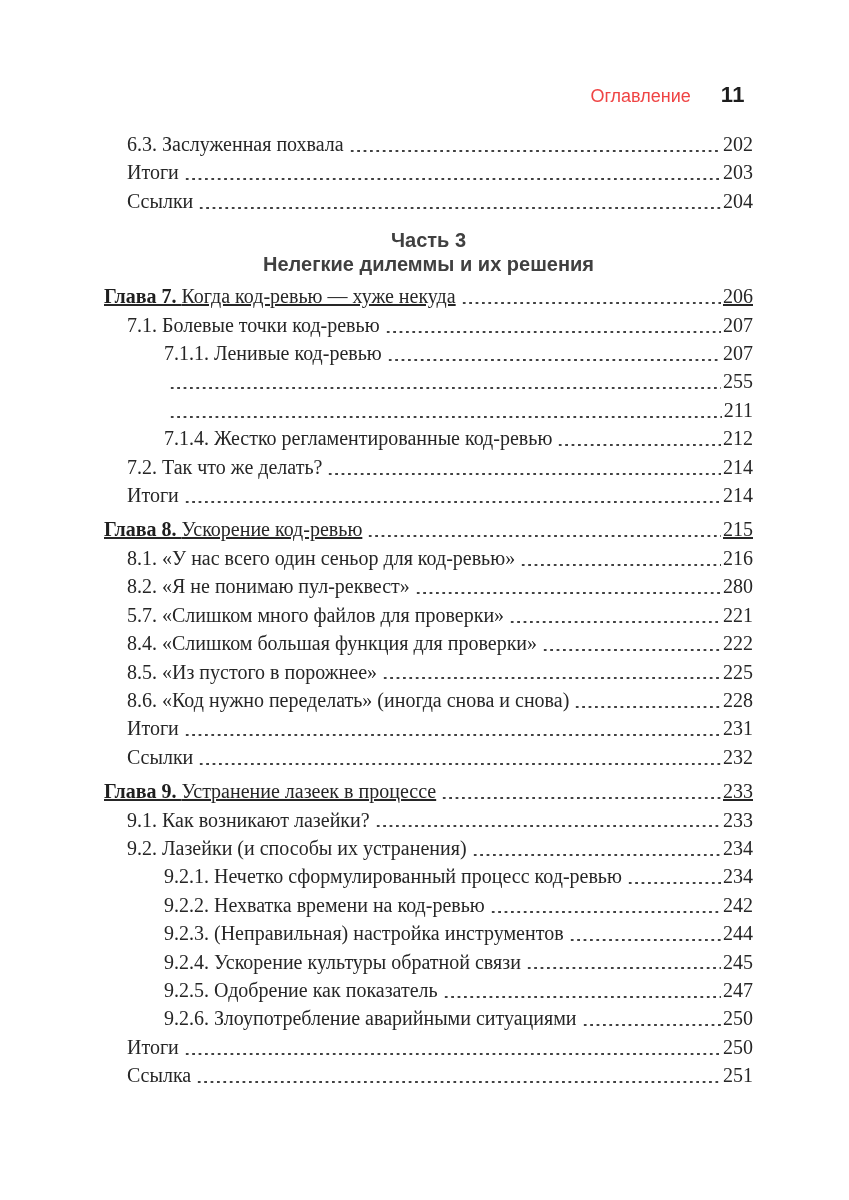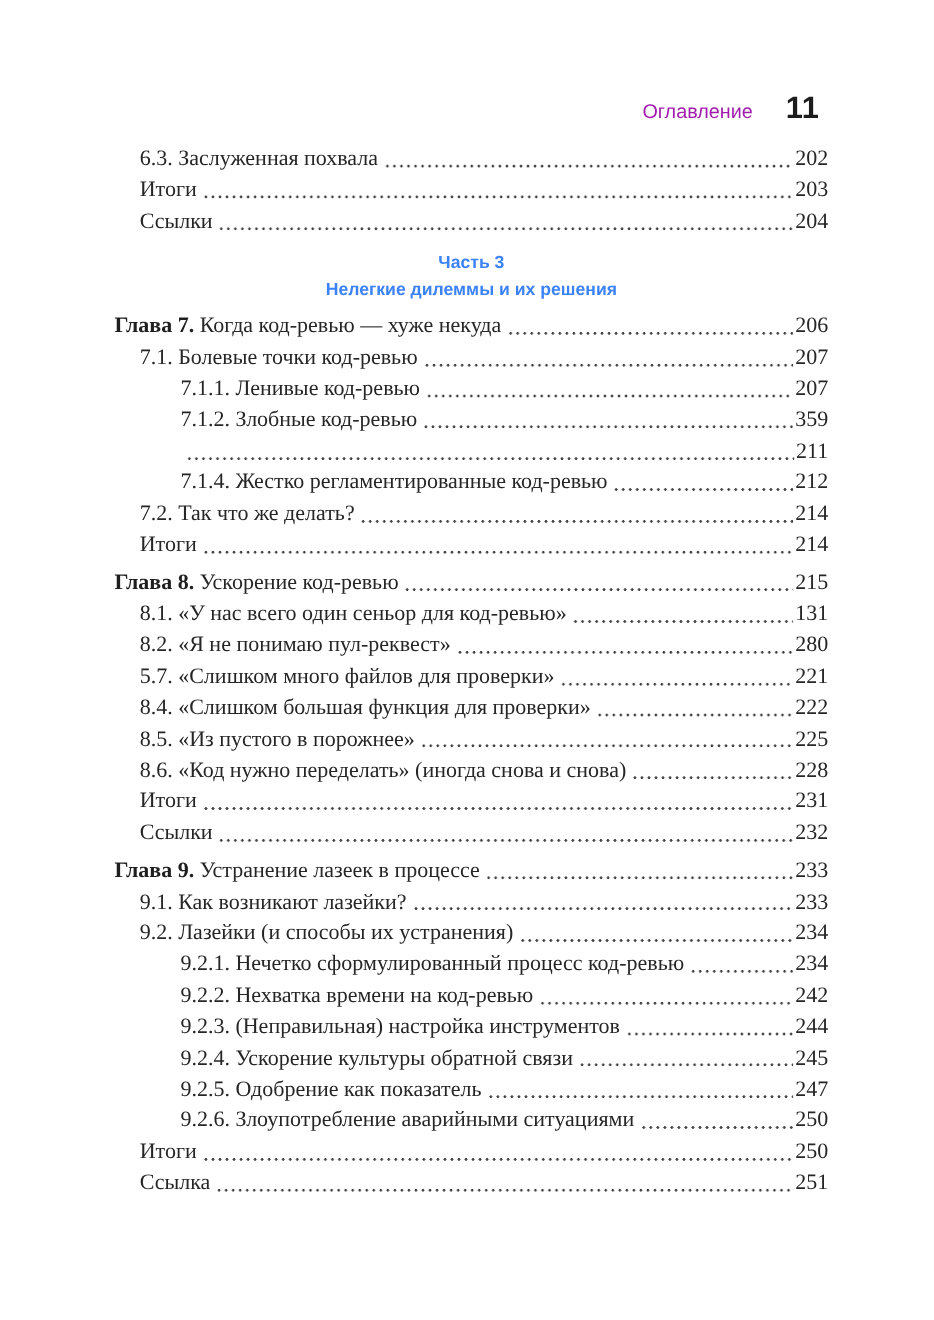--- a/index.html
+++ b/index.html
@@ -18,65 +18,65 @@
     position: absolute;
     top: 82px;
     right: 104px;
     display: flex;
     align-items: baseline;
     gap: 30px;
     font-family: "Liberation Sans", "DejaVu Sans", sans-serif;
   }
   .running-head {
     font-size: 18px;
-    color: #a21caf;
+    color: #ef4444;
   }
   .folio {
-    font-size: 28px;
+    font-size: 22px;
     font-weight: bold;
     color: #1d1d1d;
     letter-spacing: 0.5px;
     text-align: center;
   }
   .toc {
     position: absolute;
     left: 104px;
     right: 96px;
     top: 130px;
   }
   .toc-row {
     display: flex;
     align-items: baseline;
     font-size: 20px;
     line-height: 28.4px;
     white-space: nowrap;
   }
   .toc-row.lvl1 { padding-left: 23px; }
   .toc-row.lvl2 { padding-left: 60px; text-align: right; }
-  .toc-row.chapter-row { margin-top: 6px; }
+  .toc-row.chapter-row { margin-top: 6px; text-decoration: underline; }
   .toc-text .b { font-weight: bold; color: #1f1f1f; }
   .leader {
     flex: 1 1 auto;
     min-width: 12px;
     align-self: stretch;
     margin: 0 2px 0 5px;
     background-image: radial-gradient(circle, #414141 1.1px, transparent 1.45px);
     background-size: 6.4px 4px;
     background-repeat: repeat-x;
     background-position: left 0 bottom 5.5px;
   }
   .toc-page { flex: 0 0 auto; }
   .part-heading {
     margin: 13px 0 5px 0;
     text-align: center;
     font-family: "Liberation Sans", "DejaVu Sans", sans-serif;
     font-weight: bold;
-    font-size: 16px;
+    font-size: 20px;
     line-height: 24px;
-    color: #3b82f6;
+    color: #404040;
   }
 </style>
 </head>
 <body>
 
 <div class="page">
   <div class="page-header">
     <span class="running-head">Оглавление</span>
     <span class="folio">11</span>
   </div>
@@ -109,23 +109,22 @@
         <span class="toc-text">7.1. Болевые точки код-ревью</span>
         <span class="leader"></span>
         <span class="toc-page">207</span>
       </div>
       <div class="toc-row lvl2">
         <span class="toc-text">7.1.1. Ленивые код-ревью</span>
         <span class="leader"></span>
         <span class="toc-page">207</span>
       </div>
       <div class="toc-row lvl2">
-        <span class="toc-text">7.1.2. Злобные код-ревью</span>
-        <span class="leader"></span>
-        <span class="toc-page">359</span>
+        <span class="leader"></span>
+        <span class="toc-page">255</span>
       </div>
       <div class="toc-row lvl2">
         <span class="leader"></span>
         <span class="toc-page">211</span>
       </div>
       <div class="toc-row lvl2">
         <span class="toc-text">7.1.4. Жестко регламентированные код-ревью</span>
         <span class="leader"></span>
         <span class="toc-page">212</span>
       </div>
@@ -140,21 +139,21 @@
         <span class="toc-page">214</span>
       </div>
       <div class="toc-row lvl0 chapter-row">
         <span class="toc-text"><span class="b">Глава 8. </span>Ускорение код-ревью</span>
         <span class="leader"></span>
         <span class="toc-page">215</span>
       </div>
       <div class="toc-row lvl1">
         <span class="toc-text">8.1. «У нас всего один сеньор для код-ревью»</span>
         <span class="leader"></span>
-        <span class="toc-page">131</span>
+        <span class="toc-page">216</span>
       </div>
       <div class="toc-row lvl1">
         <span class="toc-text">8.2. «Я не понимаю пул-реквест»</span>
         <span class="leader"></span>
         <span class="toc-page">280</span>
       </div>
       <div class="toc-row lvl1">
         <span class="toc-text">5.7. «Слишком много файлов для проверки»</span>
         <span class="leader"></span>
         <span class="toc-page">221</span>

